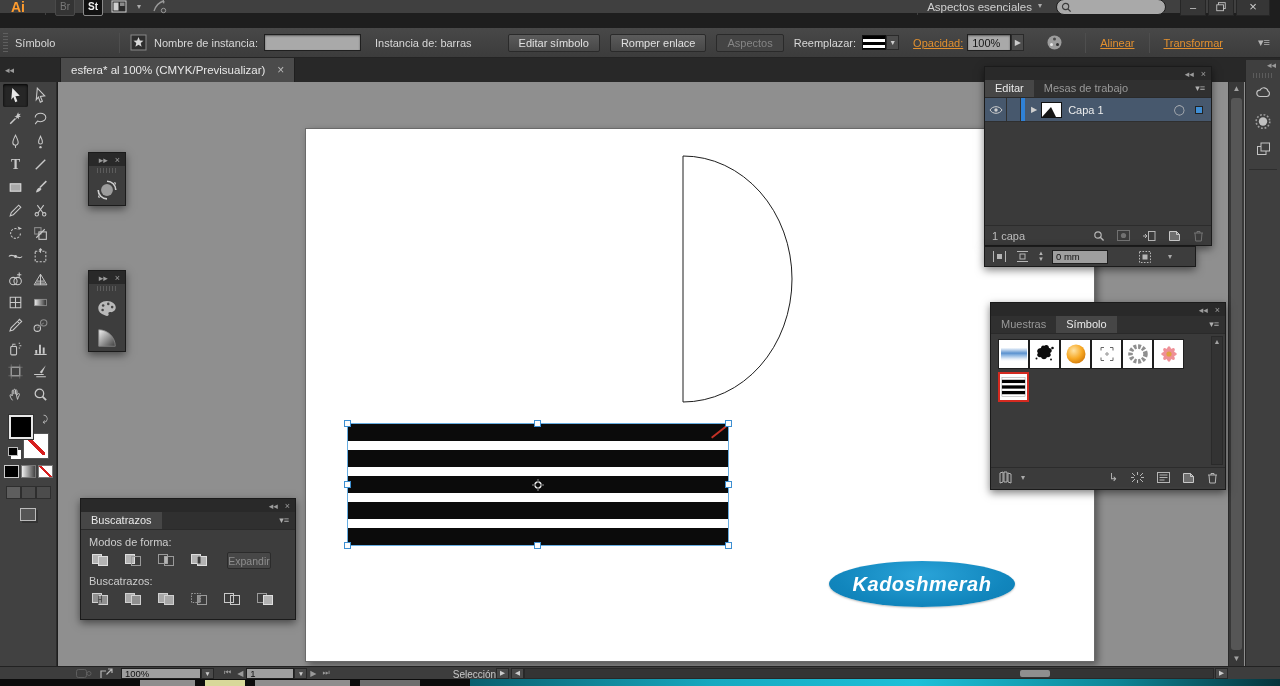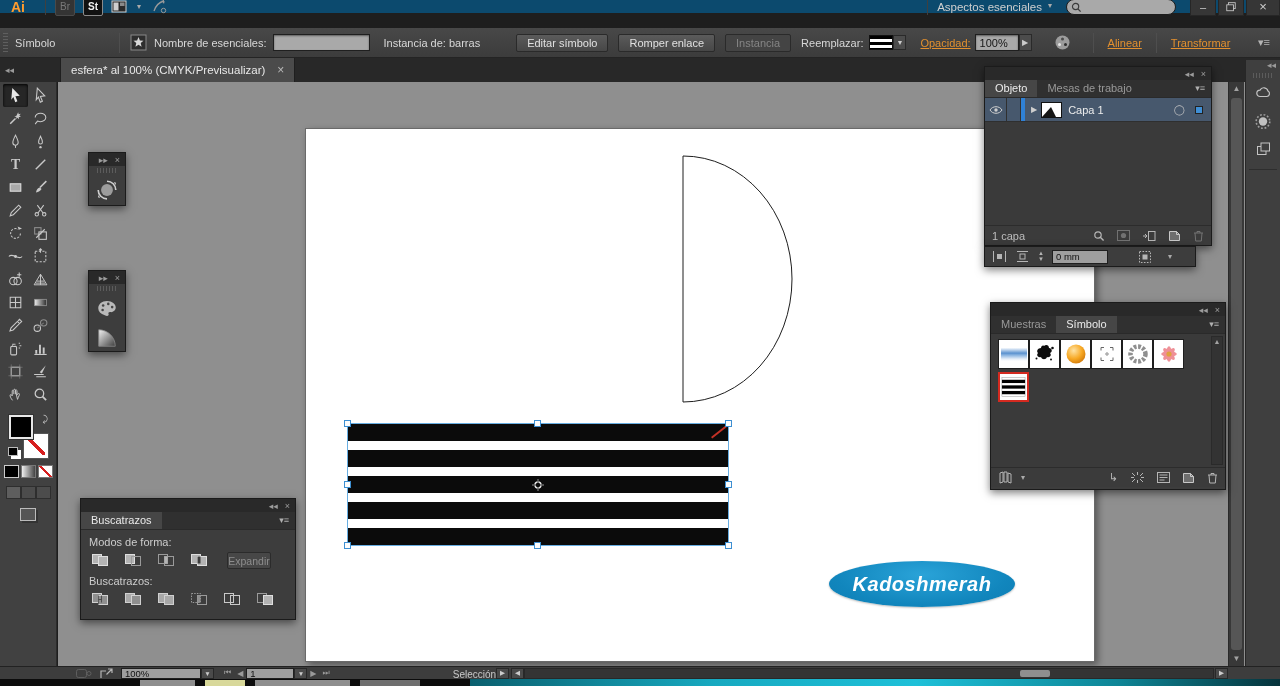--- a/index.html
+++ b/index.html
@@ -1,21 +1,21 @@
 <!DOCTYPE html>
 <html><head>
 <meta charset="utf-8">
 <style>
   *{box-sizing:border-box;margin:0;padding:0}
   html,body{background:#111}
   #app{position:relative;width:1280px;height:686px;background:#1e1e1e;
        font-family:"Liberation Sans",sans-serif;font-size:11px;color:#cfcfcf;overflow:hidden}
 
   
-  .menubar{position:absolute;top:0;left:0;right:0;height:14px;background:#0c4a6e;
+  .menubar{position:absolute;top:0;left:0;right:10px;height:14px;background:#404040;
            border-bottom:1px solid #1e1e1e;display:flex;align-items:center}
   .ai-logo{width:36px;text-align:center;color:#ff9c2e;font-weight:bold;font-size:14px}
   .menu-item{padding:0 11px;line-height:27px;font-size:11.5px;color:#d4d4d4;cursor:default}
   .mb-sep{width:1px;height:17px;background:#1b1b1b;border-right:1px solid #404040;margin:0 9px}
   .sq-tile{width:20px;height:18px;border:1px solid #555;border-radius:2px;display:flex;
            align-items:center;justify-content:center;font-size:10px;margin-right:8px}
   .tile-dim{color:#787878;background:#343434;border-color:#4a4a4a}
   .tile-st{color:#f2f2f2;background:#111;border-color:#8a8a8a;font-weight:bold}
   .mb-ic{margin-right:10px;display:flex;align-items:center;color:#b5b5b5}
   .ws-switch{display:flex;align-items:flex-start;color:#cfcfcf;font-size:11.5px}
@@ -235,26 +235,26 @@
   <div class="controlbar">
     <div class="grip-v"></div>
     <span class="cb-label" style="width:88px">Símbolo</span>
     <div class="cb-sep"></div>
     <span style="margin-right:7px">
       <svg width="17" height="17" viewBox="0 0 17 17">
           <rect x="1" y="1" width="15" height="15" fill="#2e2e2e" stroke="#888"></rect>
           <path d="M8.5 3l1.4 3.4 3.6.3-2.8 2.4.9 3.6-3.1-2-3.1 2 .9-3.6L3.5 6.7l3.6-.3z" fill="#d8d8d8"></path>
         </svg>
     </span>
-    <span class="cb-label">Nombre de esenciales:</span>
+    <span class="cb-label">Nombre de instancia:</span>
     <input class="lightfield" style="width: 97px;" value="">
     <span class="cb-label" style="margin-left:14px">Instancia de: barras</span>
     <button class="cb-btn" style="margin-left:30px">Editar símbolo</button>
     <button class="cb-btn">Romper enlace</button>
-    <button class="cb-btn disabled">Instancia</button>
+    <button class="cb-btn disabled">Aspectos</button>
     <span class="cb-label">Reemplazar:</span>
     <div class="swatch-dd">
       <div class="swatch-mini"></div>
       <div class="dd-btn">▼</div>
     </div>
     <span class="cb-link">Opacidad:</span>
     <input class="lightfield" style="width: 44px;" value="100%">
     <div class="spin-btn">▶</div>
     <span style="margin:0 12px 0 22px">
       <svg width="17" height="17" viewBox="0 0 17 17">
@@ -659,21 +659,21 @@
         </div>
       </div>
   </div>
 
   <div class="fpanel" id="layers-panel">
     <div class="fp-head">
         <span>◂◂</span>
         <span>×</span>
       </div>
     <div class="fp-tabs">
-      <div class="ptab active">Objeto</div>
+      <div class="ptab active">Editar</div>
       <div class="ptab">Mesas de trabajo</div>
       <div class="pmenu">▾≡</div>
     </div>
     <div class="layer-body">
       <div class="layer-row">
         <div class="eye-cell">
           <svg width="14" height="10" viewBox="0 0 14 10">
               <path d="M1 5c2.6-4.4 9.4-4.4 12 0-2.6 4.4-9.4 4.4-12 0z" fill="none" stroke="#cfcfcf"></path>
               <circle cx="7" cy="5" r="1.7" fill="#cfcfcf"></circle>
             </svg>

